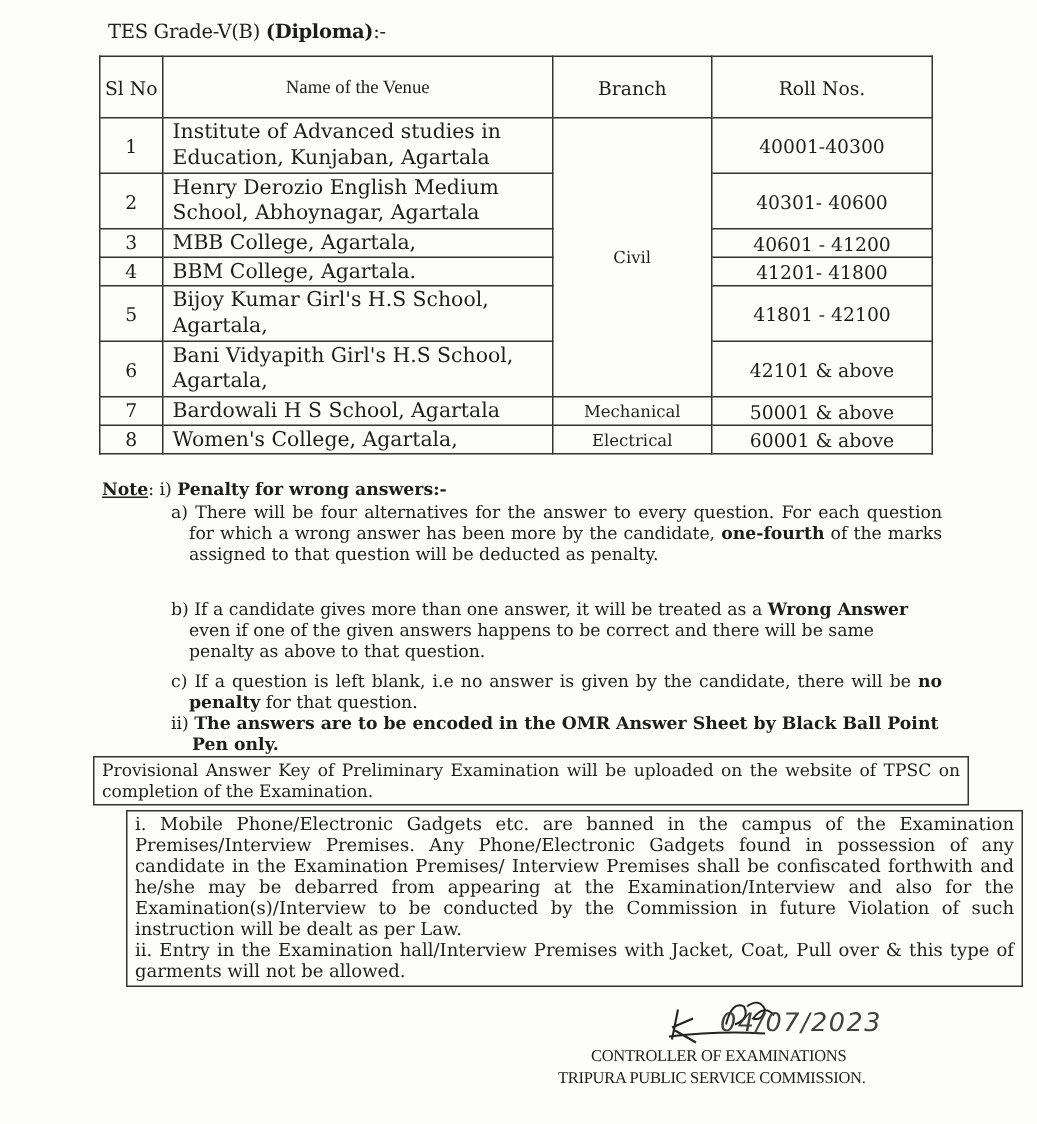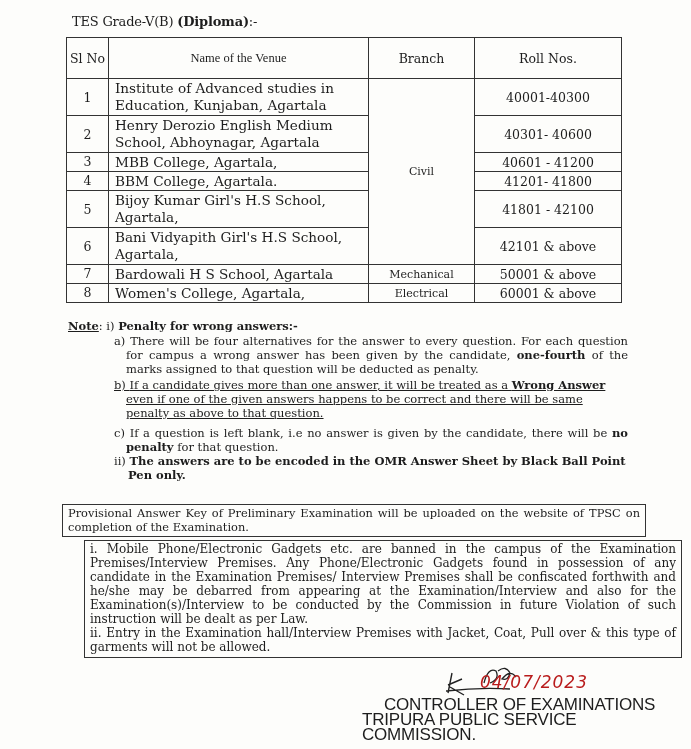--- a/index.html
+++ b/index.html
@@ -34,21 +34,21 @@
     tr.one .c-name, tr.one .c-sl { line-height: 16px; }
     td.c-sl { font-size: 12.5px; }
 
     .note {
       position: absolute; left: 68px; top: 319px; width: 560px;
       font-size: 11.5px; line-height: 14px;
     }
     .note .title-line { }
     .note .lbl { text-decoration: underline; font-weight: bold; }
     .note .sub { margin-left: 46px; text-indent: -12px; padding-left: 12px; margin-top: 1px; }
-    .note .sub.b { margin-top: 2px; text-decoration: underline; }
+    .note .sub.b { margin-top: 23px; }
     .note .sub.c { margin-top: 6px; }
     .note .roman2 { margin-left: 46px; text-indent: -14px; padding-left: 14px; font-weight: bold; }
     .note .roman2 .pfx { font-weight: normal; }
     .just { text-align: justify; }
 
     .box1 {
       position: absolute; left: 62px; top: 504px; width: 572px;
       border: 1.3px solid #333; padding: 1px 5px 2px 5px;
       font-size: 11.4px; line-height: 14px; text-align: justify;
     }
@@ -57,27 +57,27 @@
       border: 1.3px solid #333; padding: 1px 5px 3px 5px;
       font-size: 12px; line-height: 14px; text-align: justify; margin-left: 24px;
     }
     .box2 p { margin: 0; }
 
     .sig {
       position: absolute; left: 440px; top: 665px; width: 200px; height: 36px;
     }
     .sig-date {
       position: absolute; left: 480px; top: 672px;
-      font-family: "DejaVu Sans", sans-serif; font-size: 17px; color: #b91c1c;
+      font-family: "DejaVu Sans", sans-serif; font-size: 17px; color: #404040;
       font-style: italic; letter-spacing: 1px;
     }
     .ctrl {
-      position: absolute; left: 384px; top: 697px;
-      font-family: Liberation Sans, sans-serif;
-      font-size: 17px; line-height: 15px; letter-spacing: -0.2px;
+      position: absolute; left: 394px; top: 697px;
+      font-family: Liberation Serif, serif;
+      font-size: 11px; line-height: 15px; letter-spacing: -0.2px;
     }
     .ctrl .l2 { margin-left: -22px; }
   </style>
 </head>
 <body>
 
 <div class="heading"><span>TES Grade-V(B) </span><b>(Diploma)</b><span>:-</span></div>
 
 <table class="venues">
   <tbody>
@@ -140,21 +140,21 @@
     <td class="c-sl">8</td>
     <td class="c-name">Women's  College, Agartala,</td>
     <td class="c-branch">Electrical</td>
     <td class="c-roll">60001 &amp; above</td>
   </tr>
 </tbody>
   </table>
 
 <div class="note">
   <div class="title-line"><span class="lbl">Note</span><span>: </span><span>i) </span><b>Penalty for wrong answers:-</b></div>
-  <div class="sub a just"><span>a) </span><span>There will be four alternatives for the answer to every question. For each question for campus a wrong answer has been given by the candidate, </span><b>one-fourth</b><span> of the marks assigned to that question will be deducted as penalty.</span></div>
+  <div class="sub a just"><span>a) </span><span>There will be four alternatives for the answer to every question. For each question for which a wrong answer has been more by the candidate, </span><b>one-fourth</b><span> of the marks assigned to that question will be deducted as penalty.</span></div>
   <div class="sub b"><span>b) </span><span>If a candidate gives more than one answer, it will be treated as a </span><b>Wrong Answer</b><span> even if one of the given answers happens to be correct and there will be same penalty  as above to that question.</span></div>
   <div class="sub c just"><span>c) </span><span>If a question is left blank, i.e no answer is given by the candidate, there will be </span><b>no penalty</b><span> for that question.</span></div>
   <div class="roman2"><span class="pfx">ii) </span><span>The answers are to be encoded in the OMR Answer Sheet by Black Ball Point Pen only.</span></div>
 </div>
 
 <div class="box1">Provisional Answer Key of Preliminary Examination will be uploaded on the website of TPSC on completion of the Examination.</div>
 
 <div class="box2">
   <p>i. Mobile Phone/Electronic Gadgets etc. are banned in the campus of the Examination Premises/Interview Premises. Any Phone/Electronic Gadgets found in possession of any candidate in the Examination Premises/ Interview Premises shall be confiscated forthwith and he/she may be debarred from appearing at the Examination/Interview and also for the Examination(s)/Interview to be conducted by the Commission in future Violation of such instruction will be dealt as per Law.</p>
   <p>ii. Entry in the Examination hall/Interview Premises with Jacket, Coat, Pull over &amp; this type of garments will not be allowed.</p>

